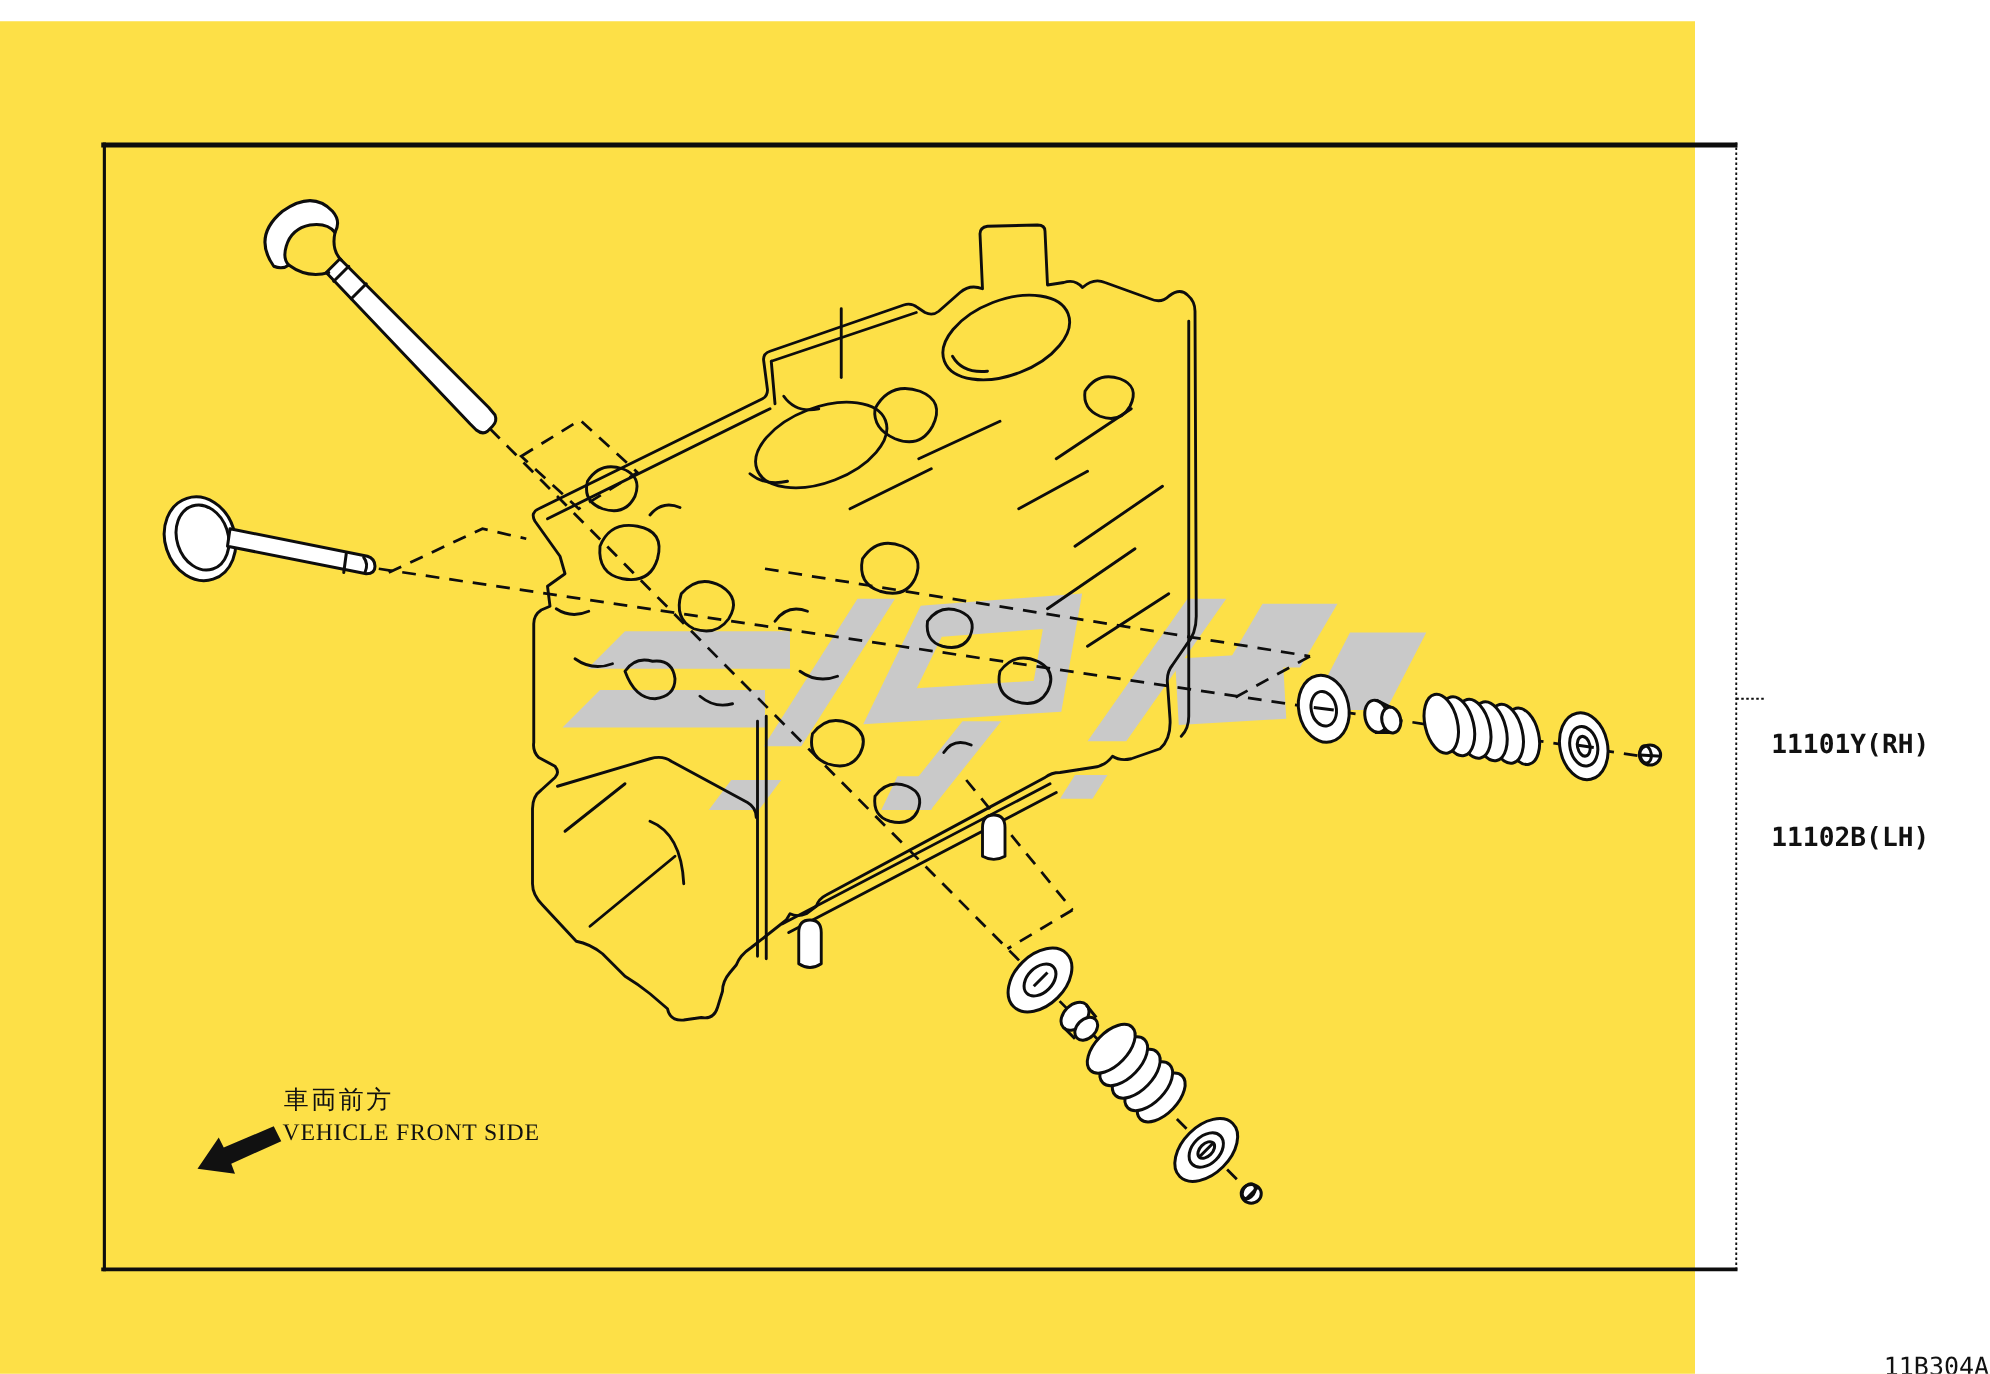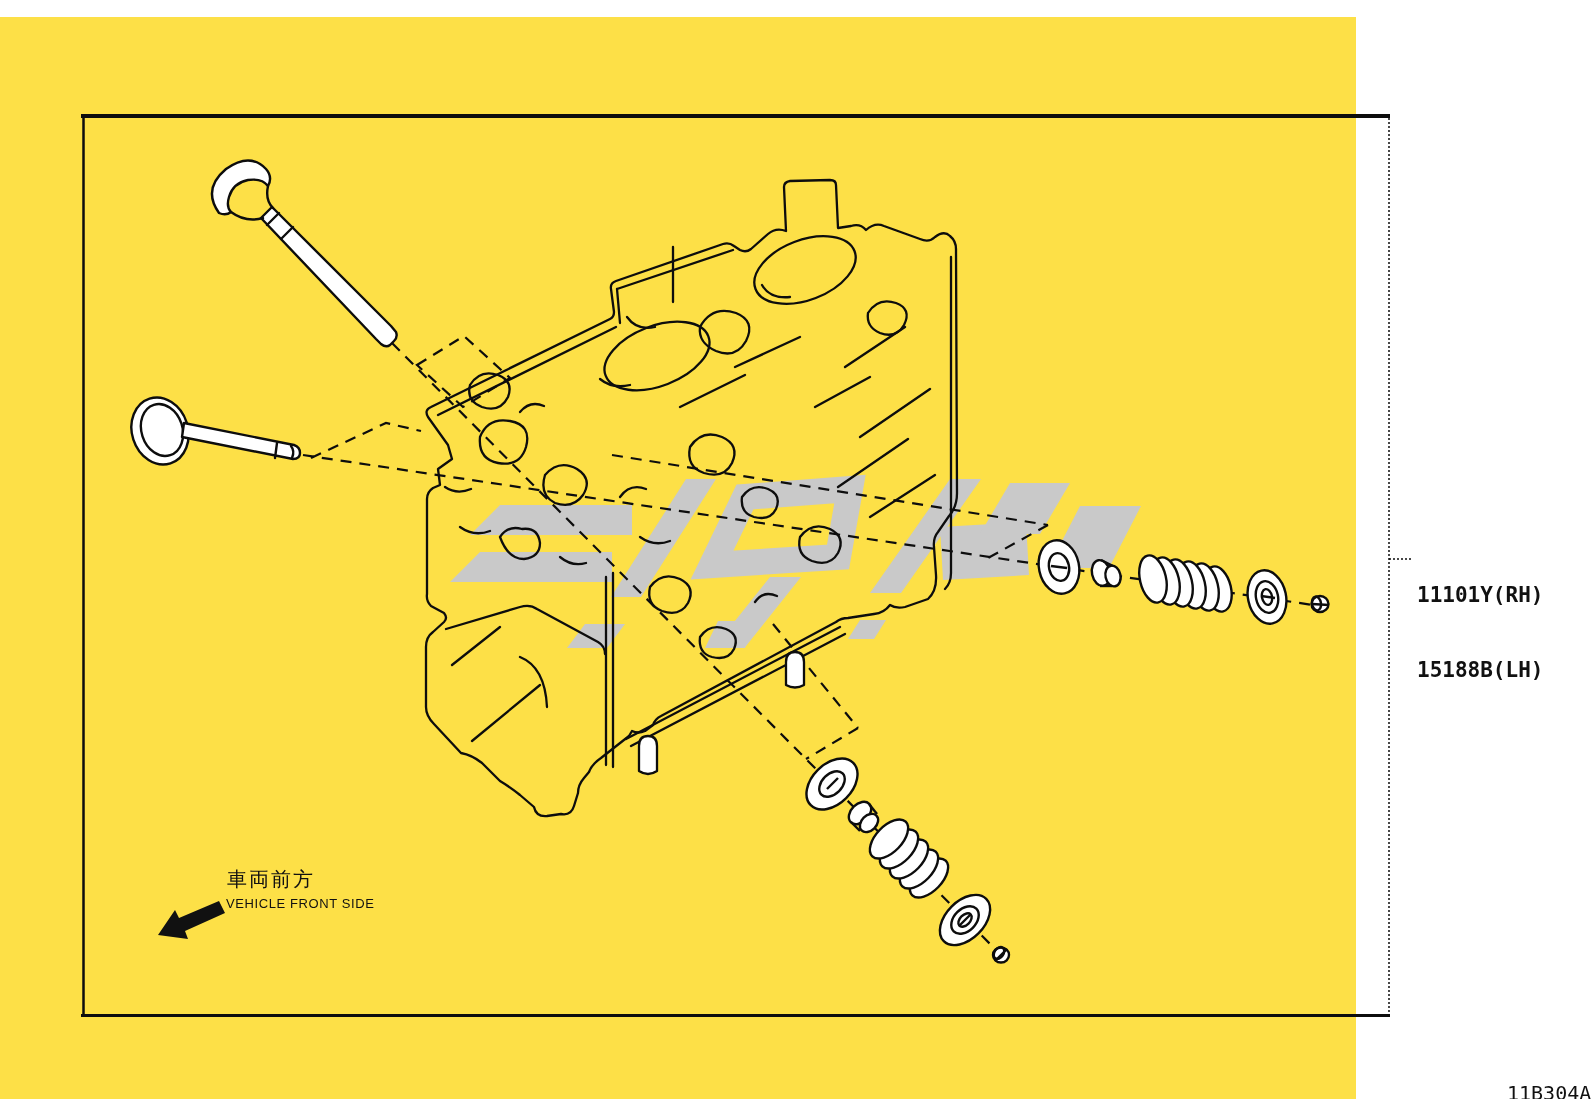--- a/index.html
+++ b/index.html
@@ -1,21 +1,21 @@
 <!DOCTYPE html>
 <html><head>
 <meta charset="utf-8">
 <style>
   html,body{margin:0;padding:0;background:#ffffff;width:1592px;height:1099px;overflow:hidden;}
   #canvas{position:relative;width:1356px;height:1099px;background:#fde047;font-family:"DejaVu Sans",sans-serif;margin-top:17px;}
   svg{position:absolute;left:0;top:0;}
   .txt{position:absolute;color:#111;white-space:pre;}
   .part-label{font-family:"DejaVu Sans Mono","Liberation Mono",monospace;font-weight:bold;font-size:21px;line-height:25px;letter-spacing:0px;}
   .jp{font-size:20px;letter-spacing:2px;font-family:Liberation Mono, monospace;}
-  .en{font-size:13px;letter-spacing:0.6px;font-family:Liberation Sans, sans-serif;}
+  .en{font-size:19px;letter-spacing:0.6px;font-family:Liberation Serif, serif;}
   .code{font-family:"DejaVu Sans Mono","Liberation Mono",monospace;font-size:20px;}
 </style>
 </head>
 <body>
 
 <div id="canvas">
 
 <svg width="1592" height="1099" viewBox="0 0 1592 1099">
 
   <g fill="#c9c9c9" stroke="none">
@@ -172,21 +172,21 @@
     </g>
   </g>
 
   <line x1="1389" y1="542" x2="1413" y2="542" stroke="#0d0d0d" stroke-width="1.6" stroke-dasharray="2 2"></line>
 
   <polygon points="219,884 179,901 175,893 158,918 188,922 185,914 225,896" fill="#111111"></polygon>
 </svg>
 
   <div class="txt part-label" style="left:1417px;top:516px;">
     <div>11101Y(RH)</div>
-    <div>15188B(LH)</div>
+    <div>11102B(LH)</div>
   </div>
 
   <div class="txt jp" style="left:227px;top:849px;">車両前方</div>
   <div class="txt en" style="left:226px;top:879px;">VEHICLE FRONT SIDE</div>
 
   <div class="txt code" style="left:1507px;top:1064px;">11B304A</div>
 
 </div>
 
 </body></html>

